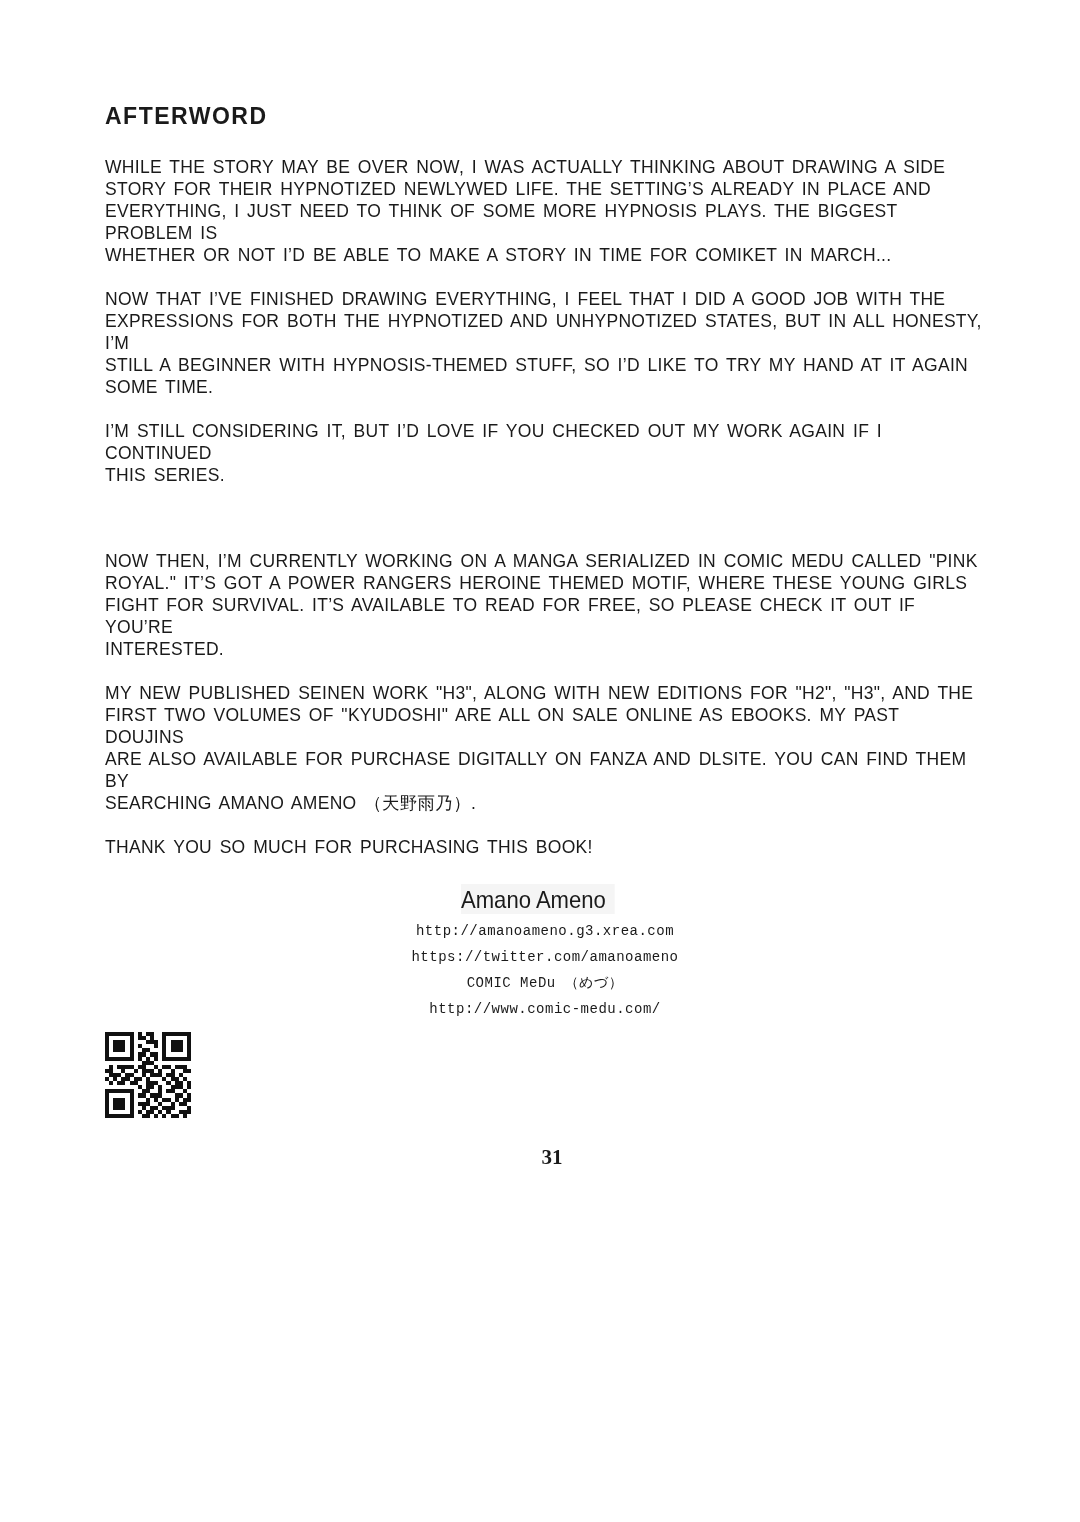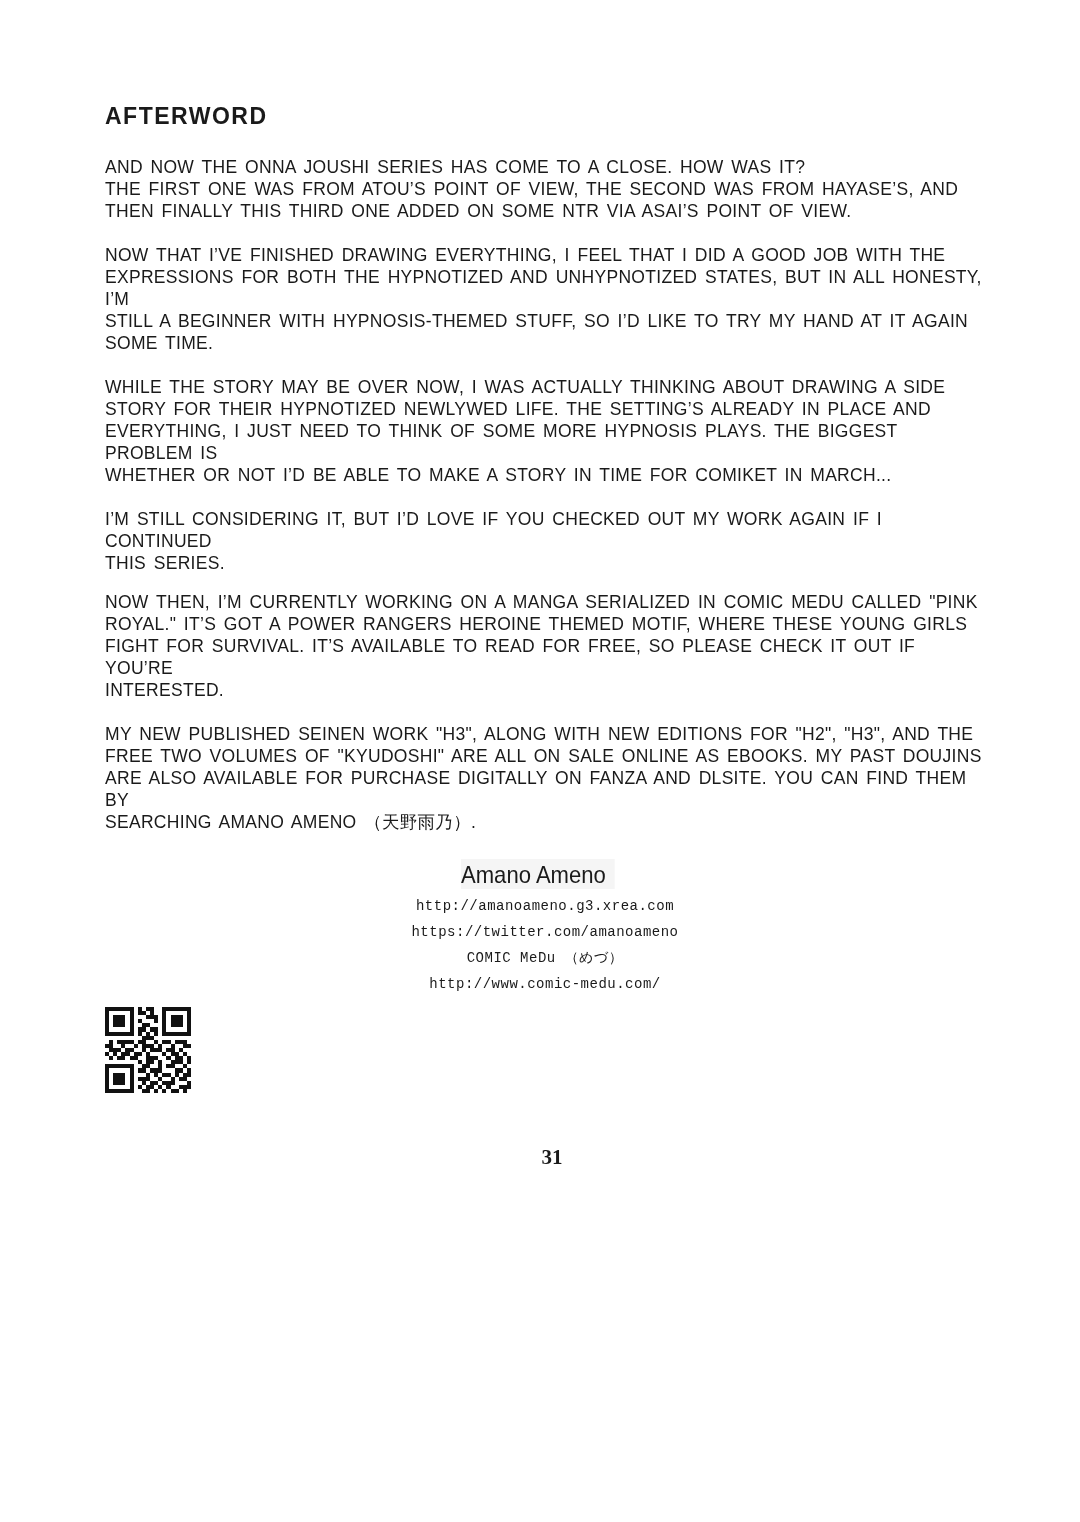--- a/index.html
+++ b/index.html
@@ -26,21 +26,21 @@
   }
   .para {
     font-size: 17.5px;
     line-height: 22px;
     letter-spacing: 0.3px;
     word-spacing: 2.5px;
     margin: 0 0 22px 0;
     white-space: pre-line;
   }
   .para.big-gap {
-    margin-bottom: 17px;
+    margin-bottom: 64px;
   }
   .credits {
     margin-top: 26px;
     text-align: center;
   }
   .author-name {
     display: inline-block;
     font-size: 24px;
     line-height: 28px;
     letter-spacing: 0px;
@@ -85,41 +85,39 @@
   }
 </style>
 </head>
 <body>
 
 <div class="page">
 
   <h1 class="title">AFTERWORD</h1>
 
   <div>
-    <p class="para">AND NOW THE ONNA JOUSHI SERIES HAS COME TO A CLOSE. HOW WAS IT?
-THE FIRST ONE WAS FROM ATOU’S POINT OF VIEW, THE SECOND WAS FROM HAYASE’S, AND
-THEN FINALLY THIS THIRD ONE ADDED ON SOME NTR VIA ASAI’S POINT OF VIEW.</p>
+    <p class="para">WHILE THE STORY MAY BE OVER NOW, I WAS ACTUALLY THINKING ABOUT DRAWING A SIDE
+STORY FOR THEIR HYPNOTIZED NEWLYWED LIFE. THE SETTING’S ALREADY IN PLACE AND
+EVERYTHING, I JUST NEED TO THINK OF SOME MORE HYPNOSIS PLAYS. THE BIGGEST PROBLEM IS
+WHETHER OR NOT I’D BE ABLE TO MAKE A STORY IN TIME FOR COMIKET IN MARCH...</p>
     <p class="para">NOW THAT I’VE FINISHED DRAWING EVERYTHING, I FEEL THAT I DID A GOOD JOB WITH THE
 EXPRESSIONS FOR BOTH THE HYPNOTIZED AND UNHYPNOTIZED STATES, BUT IN ALL HONESTY, I’M
 STILL A BEGINNER WITH HYPNOSIS-THEMED STUFF, SO I’D LIKE TO TRY MY HAND AT IT AGAIN
 SOME TIME.</p>
-    <p class="para">WHILE THE STORY MAY BE OVER NOW, I WAS ACTUALLY THINKING ABOUT DRAWING A SIDE
-STORY FOR THEIR HYPNOTIZED NEWLYWED LIFE. THE SETTING’S ALREADY IN PLACE AND
-EVERYTHING, I JUST NEED TO THINK OF SOME MORE HYPNOSIS PLAYS. THE BIGGEST PROBLEM IS
-WHETHER OR NOT I’D BE ABLE TO MAKE A STORY IN TIME FOR COMIKET IN MARCH...</p>
     <p class="para big-gap">I’M STILL CONSIDERING IT, BUT I’D LOVE IF YOU CHECKED OUT MY WORK AGAIN IF I CONTINUED
 THIS SERIES.</p>
     <p class="para">NOW THEN, I’M CURRENTLY WORKING ON A MANGA SERIALIZED IN COMIC MEDU CALLED "PINK
 ROYAL." IT’S GOT A POWER RANGERS HEROINE THEMED MOTIF, WHERE THESE YOUNG GIRLS
 FIGHT FOR SURVIVAL. IT’S AVAILABLE TO READ FOR FREE, SO PLEASE CHECK IT OUT IF YOU’RE
 INTERESTED.</p>
     <p class="para">MY NEW PUBLISHED SEINEN WORK "H3", ALONG WITH NEW EDITIONS FOR "H2", "H3", AND THE
-FREE TWO VOLUMES OF "KYUDOSHI" ARE ALL ON SALE ONLINE AS EBOOKS. MY PAST DOUJINS
+FIRST TWO VOLUMES OF "KYUDOSHI" ARE ALL ON SALE ONLINE AS EBOOKS. MY PAST DOUJINS
 ARE ALSO AVAILABLE FOR PURCHASE DIGITALLY ON FANZA AND DLSITE. YOU CAN FIND THEM BY
 SEARCHING AMANO AMENO （天野雨乃）.</p>
+    <p class="para">THANK YOU SO MUCH FOR PURCHASING THIS BOOK!</p>
   </div>
 
   <div class="credits">
     <div>
       <span class="author-name">Amano Ameno</span>
     </div>
     <div class="url">http://amanoameno.g3.xrea.com</div>
     <div class="url">https://twitter.com/amanoameno</div>
 
     <div class="publisher">

